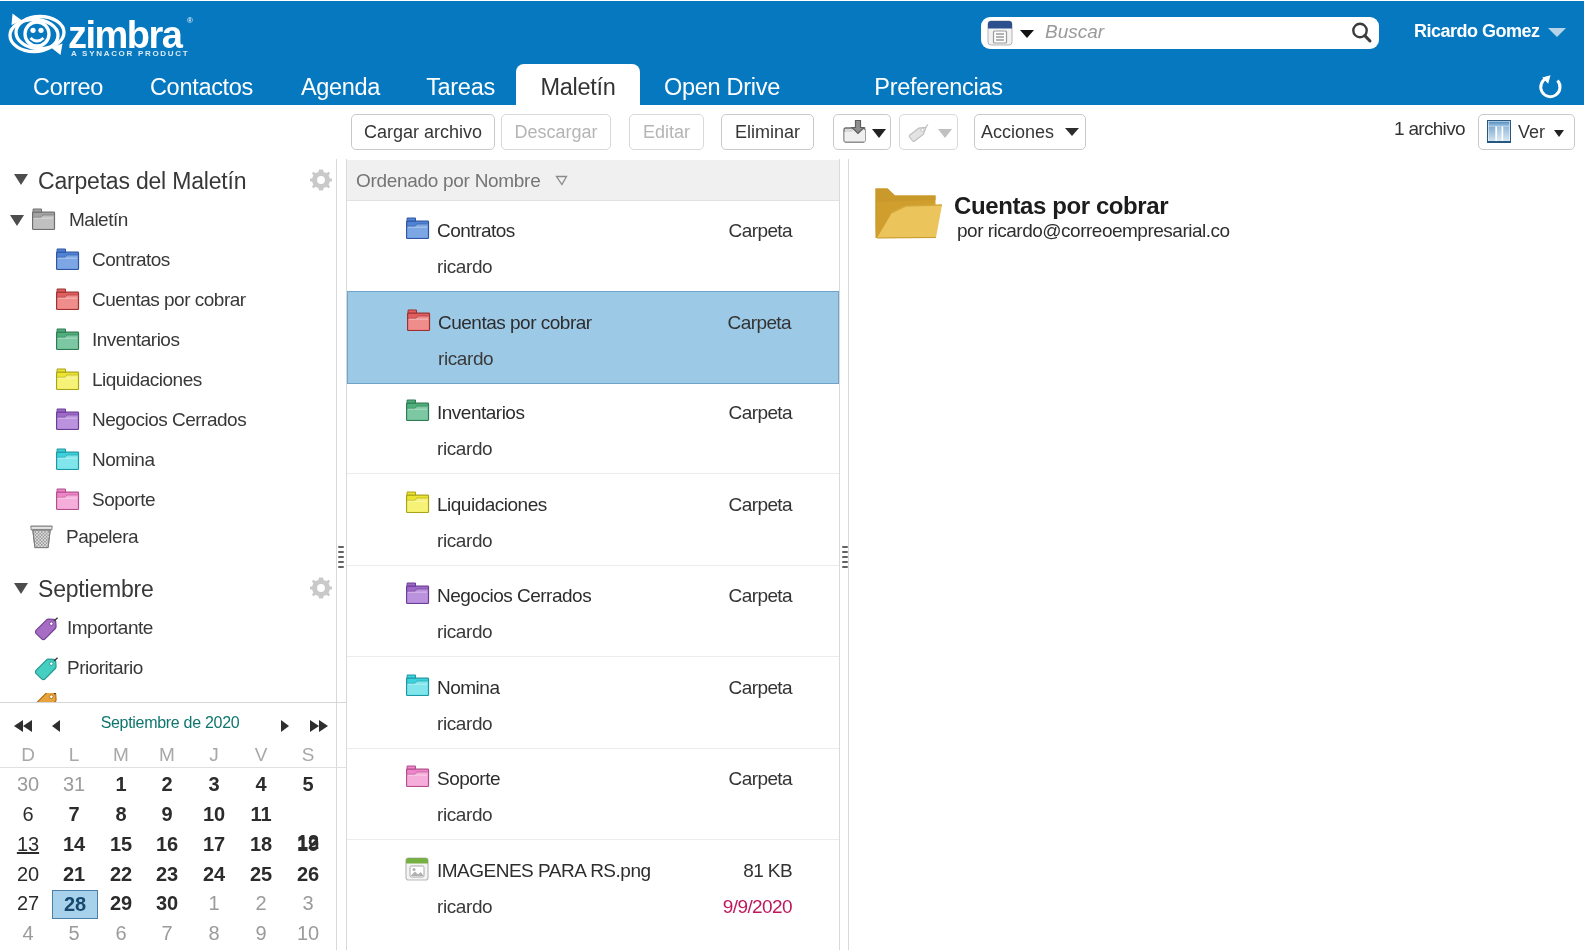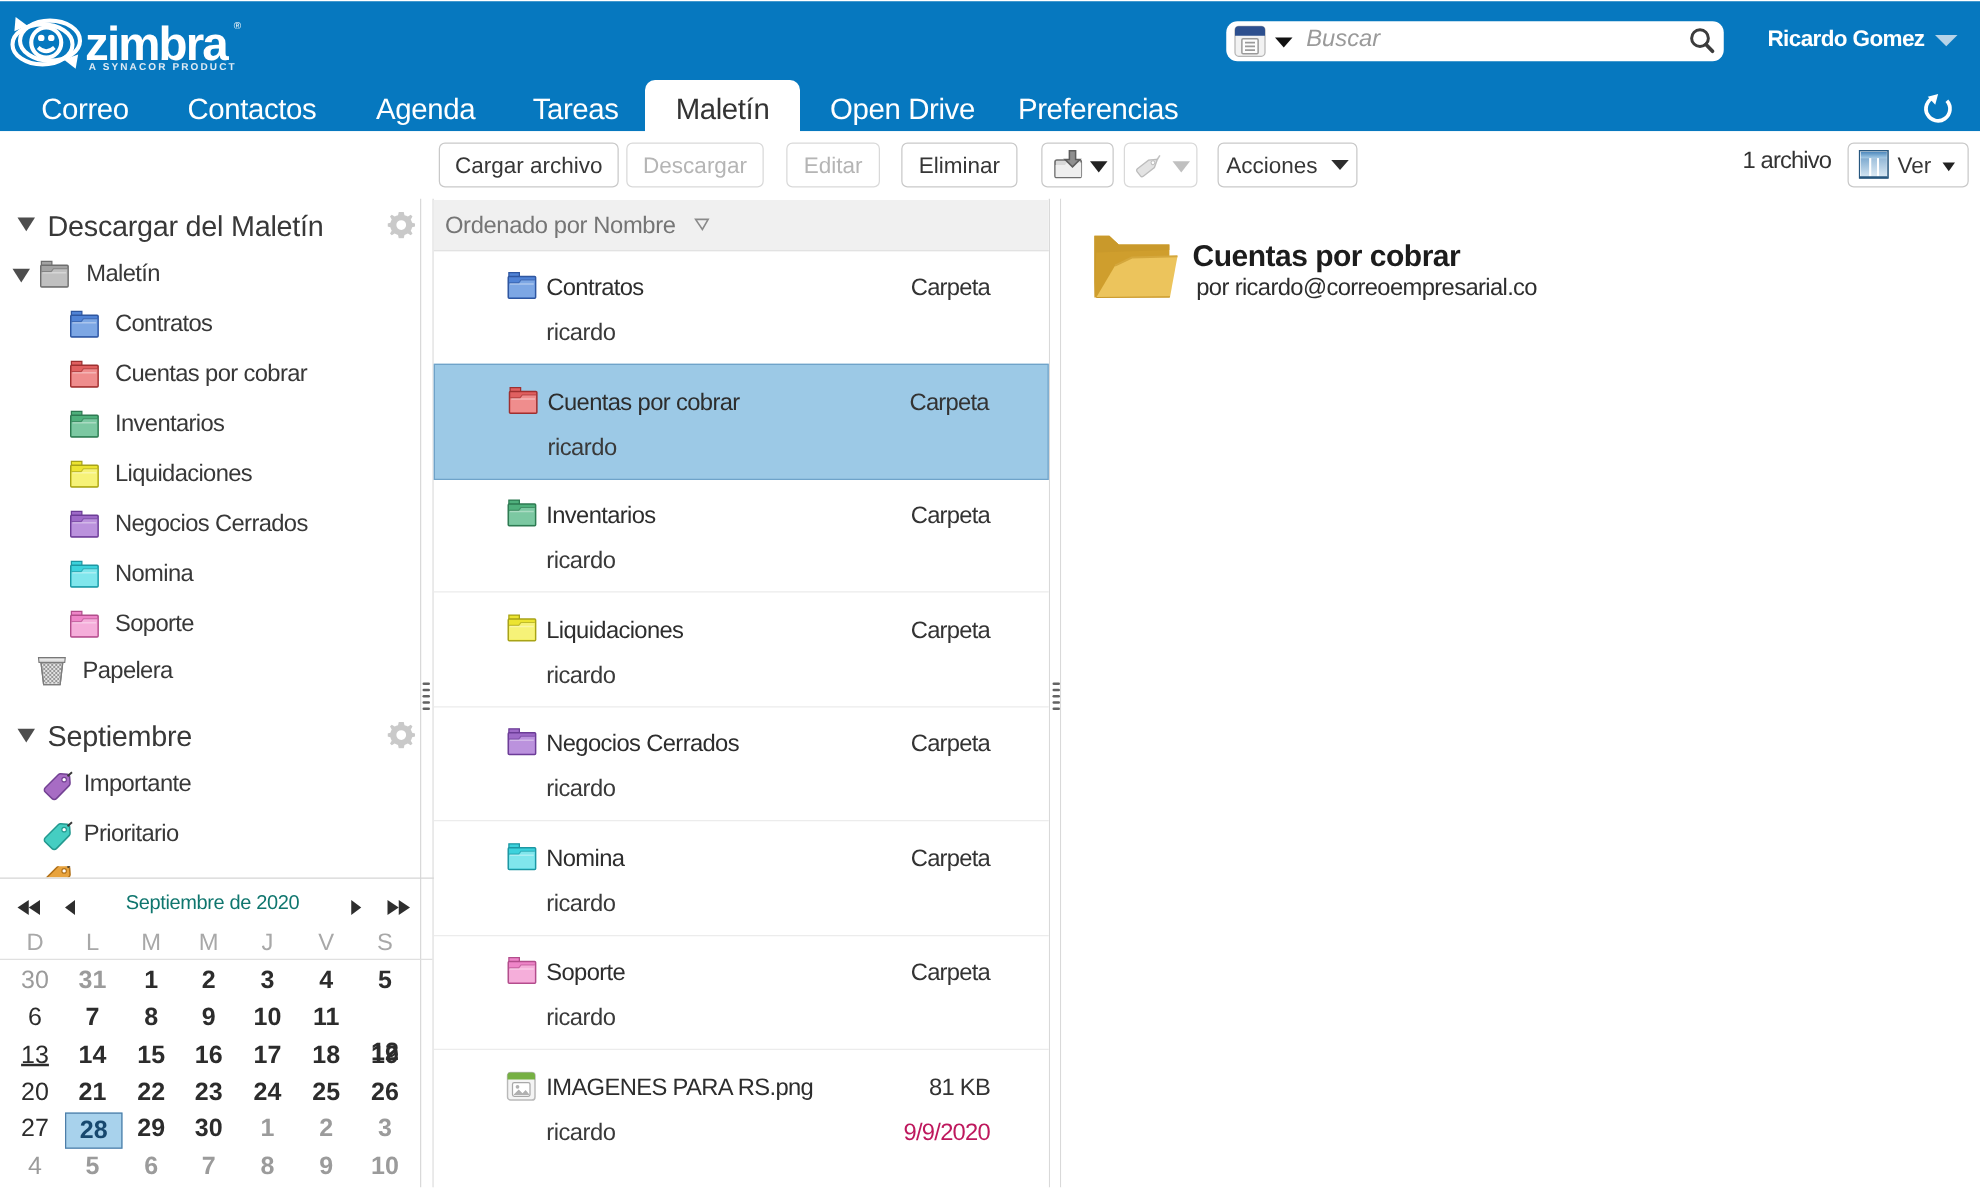--- a/index.html
+++ b/index.html
@@ -27,21 +27,21 @@
 .lrow .sb{position:absolute;left:90px;top:56px;font-size:19px;color:#3a3a3a;letter-spacing:-0.4px;}
 .lrow .r1{position:absolute;right:47px;top:20px;font-size:19px;color:#333;letter-spacing:-0.6px;}
 .lrow .r2{position:absolute;right:47px;top:56px;font-size:19px;color:#be185d;letter-spacing:-0.6px;}
 .lrow .ic{position:absolute;left:58px;top:17px;}
 .sel{background:#9cc9e6;border:1px solid #6fa3c9;width:490px;height:91px;}
 .rpane{position:absolute;left:849px;top:159px;width:735px;height:791px;background:#fff;}
 .cal{position:absolute;left:0;top:702px;width:336px;height:248px;background:#fff;border-top:1px solid #d5d5d5;}
 .cd{position:absolute;width:46px;text-align:center;font-size:20px;}
 .cur{color:#2c2c2c;font-weight:bold;}
 .cur-sun{color:#2c2c2c;}
-.om{color:#9b9b9b;font-weight:bold;}
+.om{color:#9b9b9b;font-weight:normal;}
 .om-sun{color:#9b9b9b;}
 .selday{background:#a8d2ec;border:1px solid #4d7ea8;color:#17486e;font-weight:bold;}
 .grip{position:absolute;width:5.5px;height:2.4px;background:#636363;border-radius:1px;}
 .tri{width:0;height:0;display:inline-block;}
 </style></head>
 <body>
 
 <div class="top" id="hdr">
   <div class="abs" id="logo" style="left:6px;top:10px;"><svg width="210" height="48" viewBox="0 0 210 48">
 <g stroke="#fff" stroke-width="3.3" fill="none">
@@ -74,21 +74,21 @@
     </div>
   <div class="abs" style="left:1414px;top:20px;font-size:18px;font-weight:bold;color:#fff;letter-spacing:-0.5px;">Ricardo Gomez</div>
   <div class="abs tri" style="left:1548px;top:27px;border-left:9px solid transparent;border-right:9px solid transparent;border-top:9px solid #b6d3e8;"></div>
 
   <div class="tab" style="left:9px;width:118px;">Correo</div>
   <div class="tab" style="left:127px;width:149px;">Contactos</div>
   <div class="tab" style="left:276px;width:129px;">Agenda</div>
   <div class="tab" style="left:405px;width:111px;">Tareas</div>
   <div class="tabactive" style="left:516px;width:124px;">Maletín</div>
   <div class="tab" style="left:640px;width:164px;">Open Drive</div>
-  <div class="tab" style="left:792px;width:173px;">Preferencias</div>
+  <div class="tab" style="left:852px;width:173px;">Preferencias</div>
   <div class="abs" id="refresh" style="left:1536px;top:72px;"><svg width="28" height="28" viewBox="0 0 28 28">
 <path d="M21.5 7.6 A9.6 9.6 0 1 1 10.9 5.1" fill="none" stroke="#fff" stroke-width="3"></path>
 <path d="M14.5 2.2 L6.2 4.4 L12.2 10.7 z" fill="#fff"></path>
 </svg></div>
 </div>
 
 <div class="toolbar">
   <div class="btn" style="left:351px;width:142px;">Cargar archivo</div>
   <div class="btn dis" style="left:501px;width:108px;">Descargar</div>
   <div class="btn dis" style="left:629px;width:73px;">Editar</div>
@@ -133,21 +133,21 @@
         <rect x="0.5" y="0.5" width="23" height="22" fill="none" stroke="#27577f" stroke-width="1"></rect>
         <path d="M1 21.8 h22" stroke="#27577f" stroke-width="1.6"></path>
       </svg>
 <span style="position:absolute;left:39px;top:0;font-size:18px;color:#363636;">Ver</span>
 <span class="tri" style="position:absolute;left:75px;top:15px;border-left:5.5px solid transparent;border-right:5.5px solid transparent;border-top:7px solid #222;"></span>
     </div>
 </div>
 
 <div class="sidebar" id="sidebarc">
   <div class="abs tri" style="left:14px;top:15px;border-left:7px solid transparent;border-right:7px solid transparent;border-top:11px solid #4d4d4d;"></div>
-  <div class="shead" style="left:38px;top:9px;">Descargar del Maletín</div>
+  <div class="shead" style="left:38px;top:9px;">Carpetas del Maletín</div>
   <div class="abs" style="left:310px;top:10px;"><svg width="22" height="22" viewBox="0 0 22 22" fill="#c9c9c9">
         <path d="M11 0 L13 0 L13.6 2.6 A8.6 8.6 0 0 1 16.3 3.7 L18.6 2.3 L20 3.7 L18.6 6 A8.6 8.6 0 0 1 19.7 8.7 L22 9.3 L22 11.7 L19.7 12.3 A8.6 8.6 0 0 1 18.6 15 L20 17.3 L18.6 18.7 L16.3 17.3 A8.6 8.6 0 0 1 13.6 18.4 L13 21 L9 21 L8.4 18.4 A8.6 8.6 0 0 1 5.7 17.3 L3.4 18.7 L2 17.3 L3.4 15 A8.6 8.6 0 0 1 2.3 12.3 L0 11.7 L0 9.3 L2.3 8.7 A8.6 8.6 0 0 1 3.4 6 L2 3.7 L3.4 2.3 L5.7 3.7 A8.6 8.6 0 0 1 8.4 2.6 L9 0 z M11 6.6 A3.9 3.9 0 1 0 11 14.4 A3.9 3.9 0 1 0 11 6.6 z" transform="translate(0 .5)"></path>
       </svg></div>
   <div class="abs tri" style="left:10px;top:56px;border-left:7px solid transparent;border-right:7px solid transparent;border-top:11px solid #4d4d4d;"></div>
   <div class="abs" style="left:31px;top:49px;"><svg width="25" height="23" viewBox="0 0 25 23">
         <path d="M2.1 1 h8.4 v4 H2.1 z" fill="#a3a3a3" stroke="#6e6e6e" stroke-width="1"></path>
         <rect x="1.6" y="4.2" width="21.9" height="17.3" rx="0.8" fill="#a3a3a3" stroke="#6e6e6e" stroke-width="1.2"></rect>
         <path d="M2.3 9.3 H10 L11.8 7 h11 V20.7 H2.3 z" fill="#c0c0c0"></path>
         <path d="M2.3 9.3 H10 L11.8 7 h11" fill="none" stroke="#6e6e6e" stroke-width="0.9" opacity="0.65"></path>
         <path d="M3 10.2 H22" stroke="#ffffff" stroke-width="1.2" opacity="0.35"></path>

